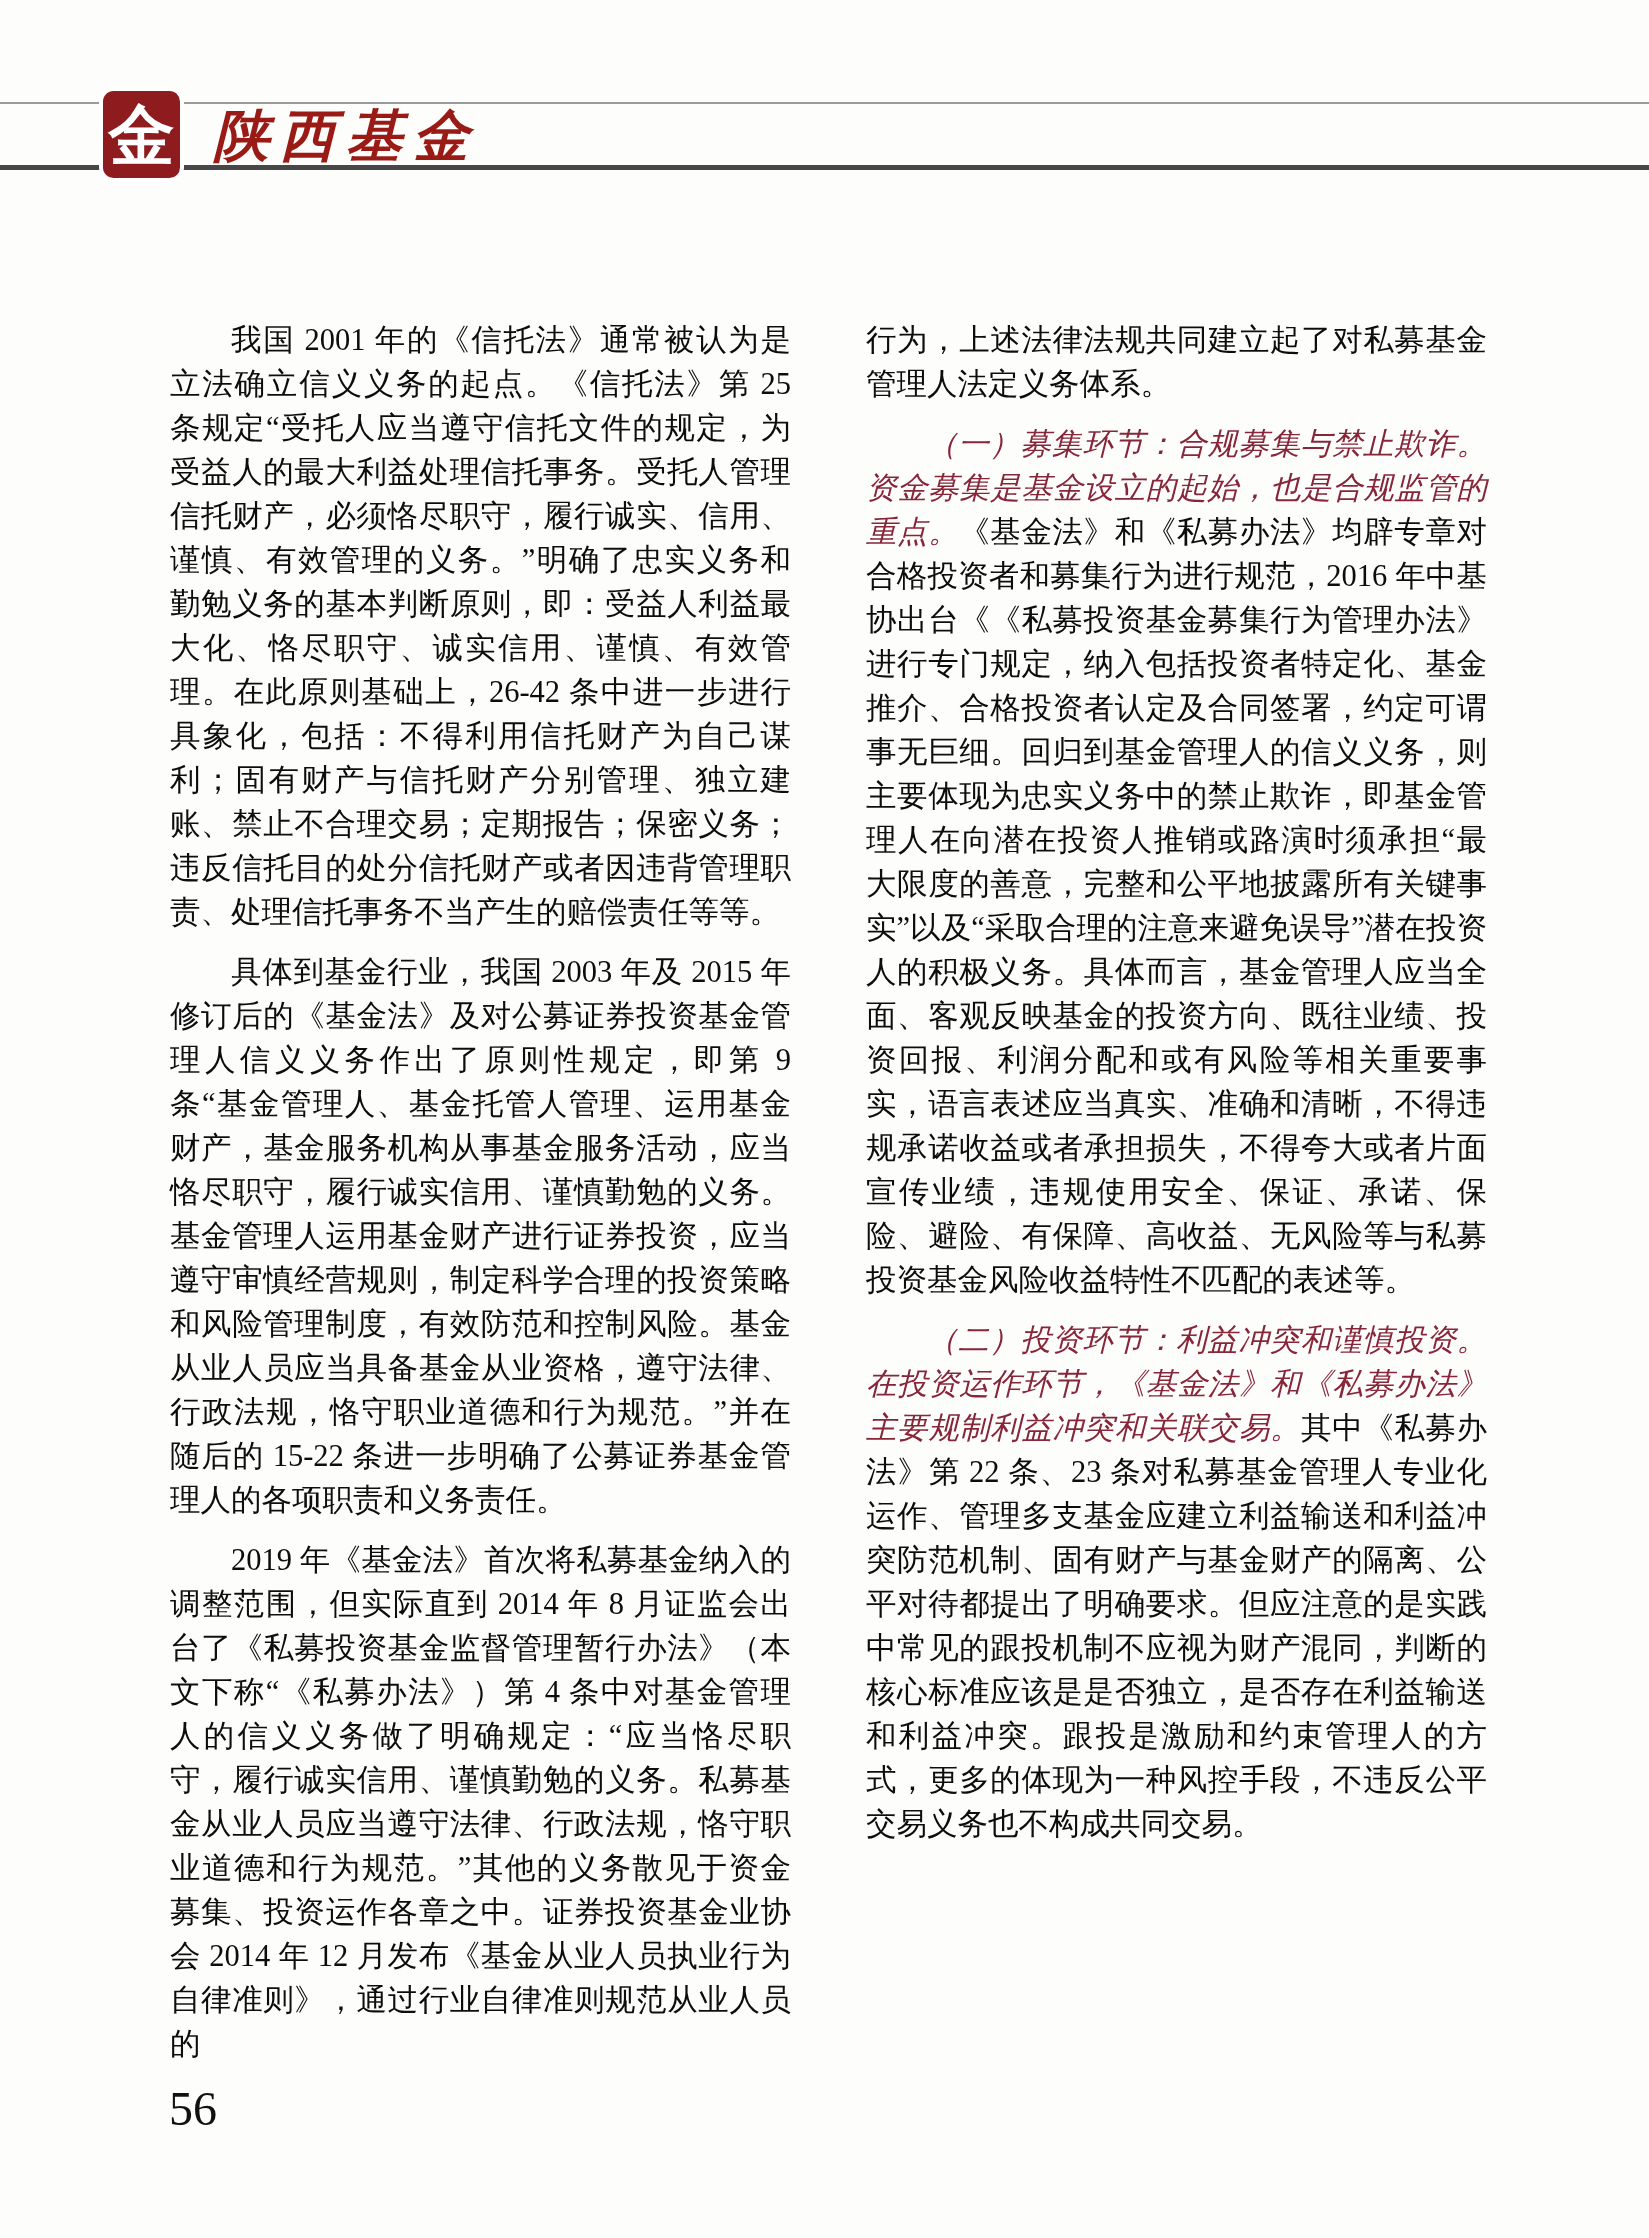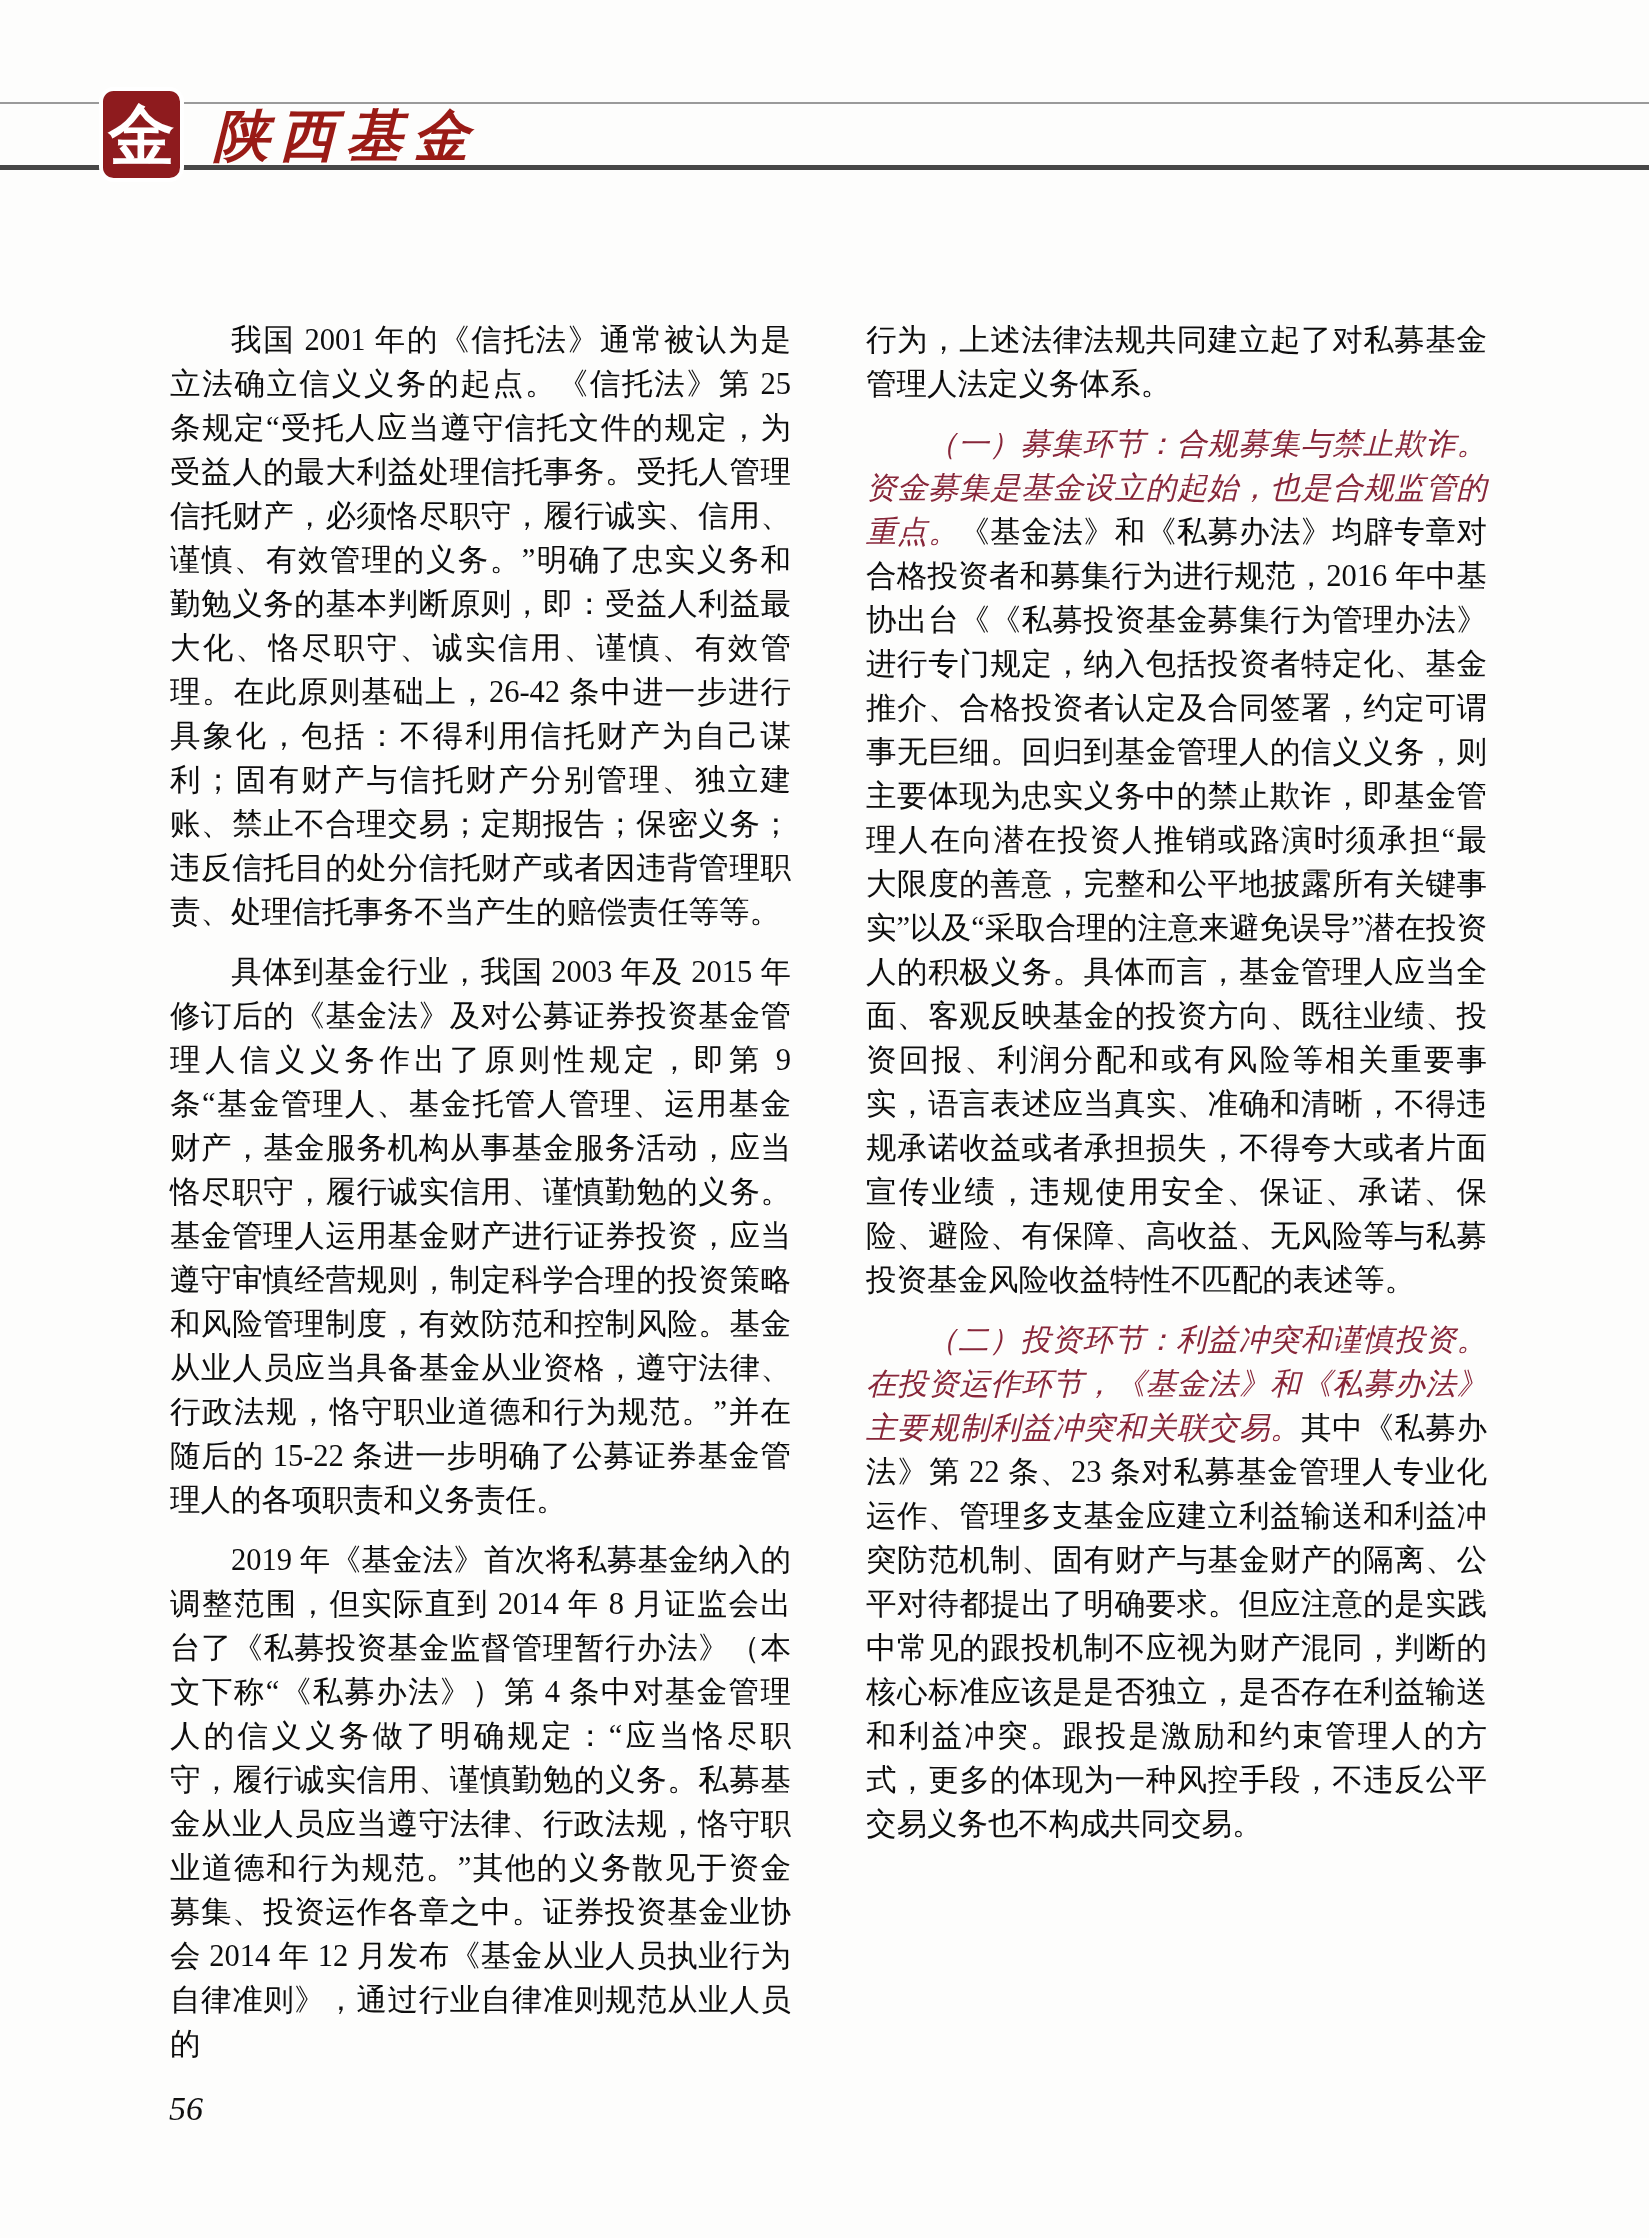--- a/index.html
+++ b/index.html
@@ -49,23 +49,22 @@
     color:var(--accent-heading,#8b2440);
     text-indent:2em;
   }
   .run-red{
     color:var(--accent-red,#872639);
     font-style:italic;
   }
   .run-normal{color:#0d0d0d;}
   .page-number{
     position:absolute;left:169px;top:2089px;
-    font-size:34px;color:#111;line-height:40px;
+    font-size:48px;color:#111;line-height:40px;
     font-family:"Liberation Serif",serif;
-    font-style:italic;
   }
 </style>
 </head>
 <body>
 
 <div class="page" style="--seal-red: #8e1b1e; --brand-red: #9a1b16; --accent-heading: #8b2440; --accent-red: #872639;">
   <div class="rule-thin" style="background: rgb(154, 154, 154);"></div>
   <div class="rule-thick" style="background: rgb(71, 71, 71);"></div>
 
   <div class="seal">

